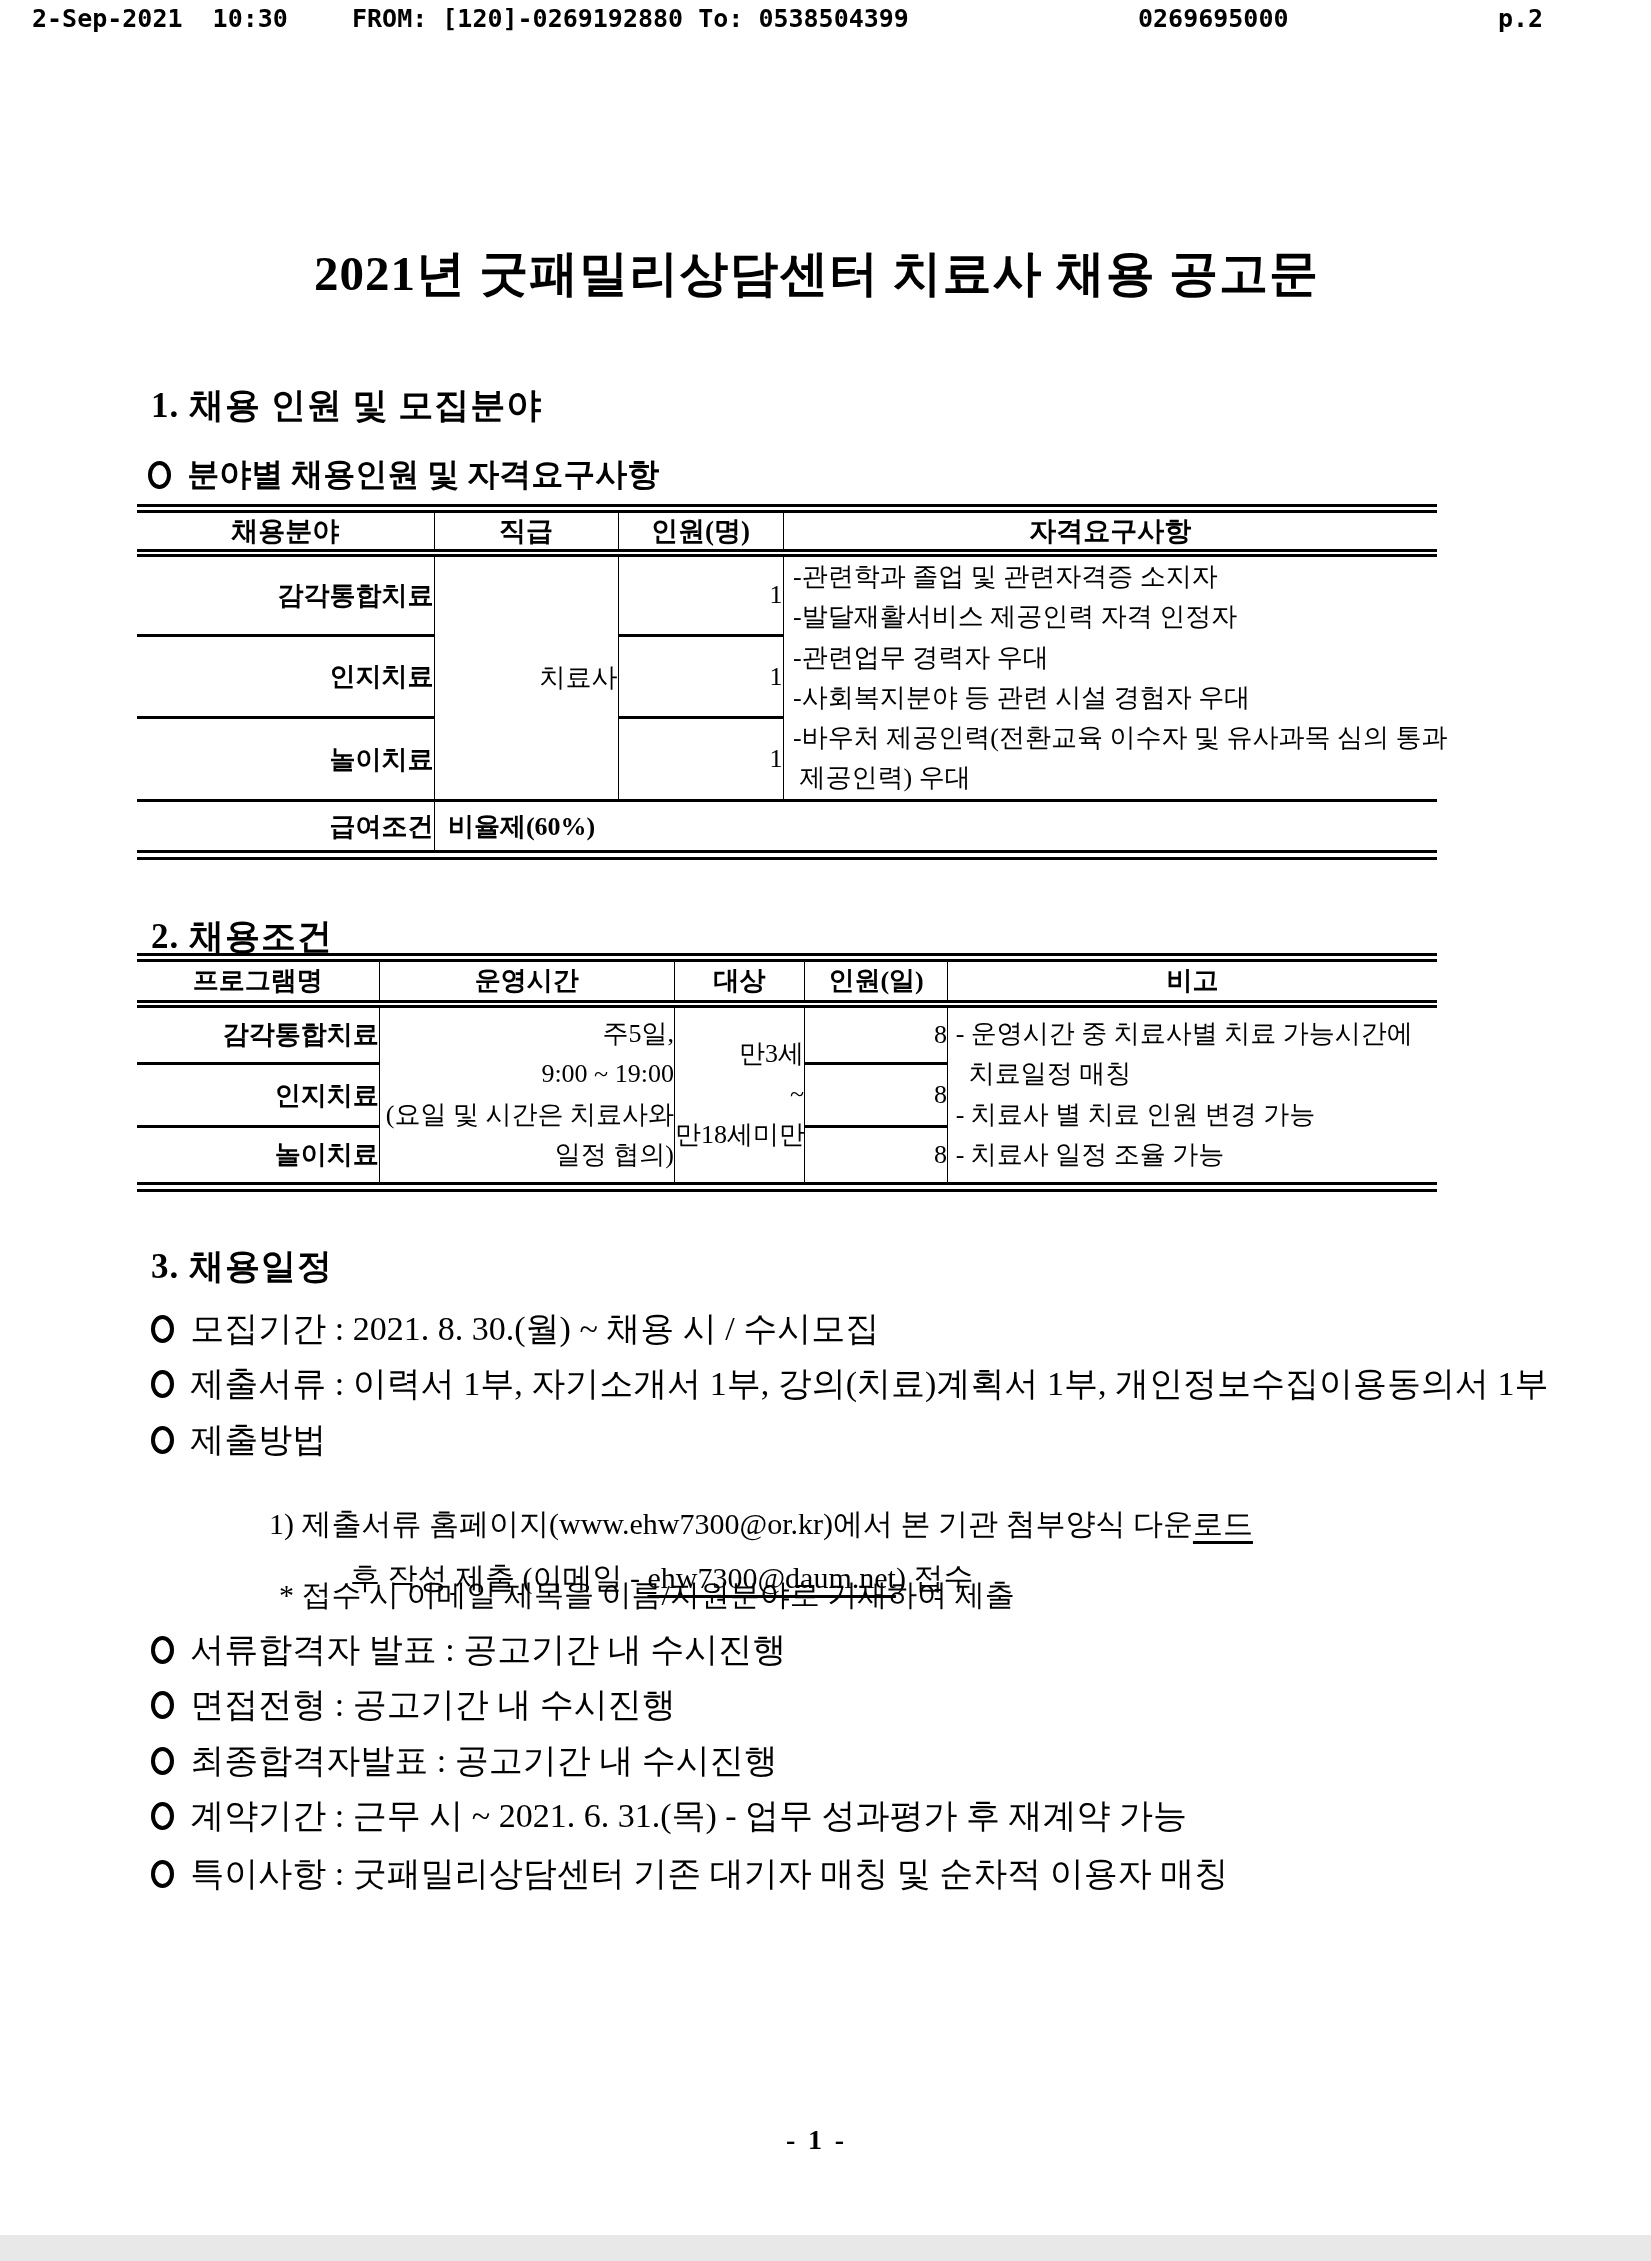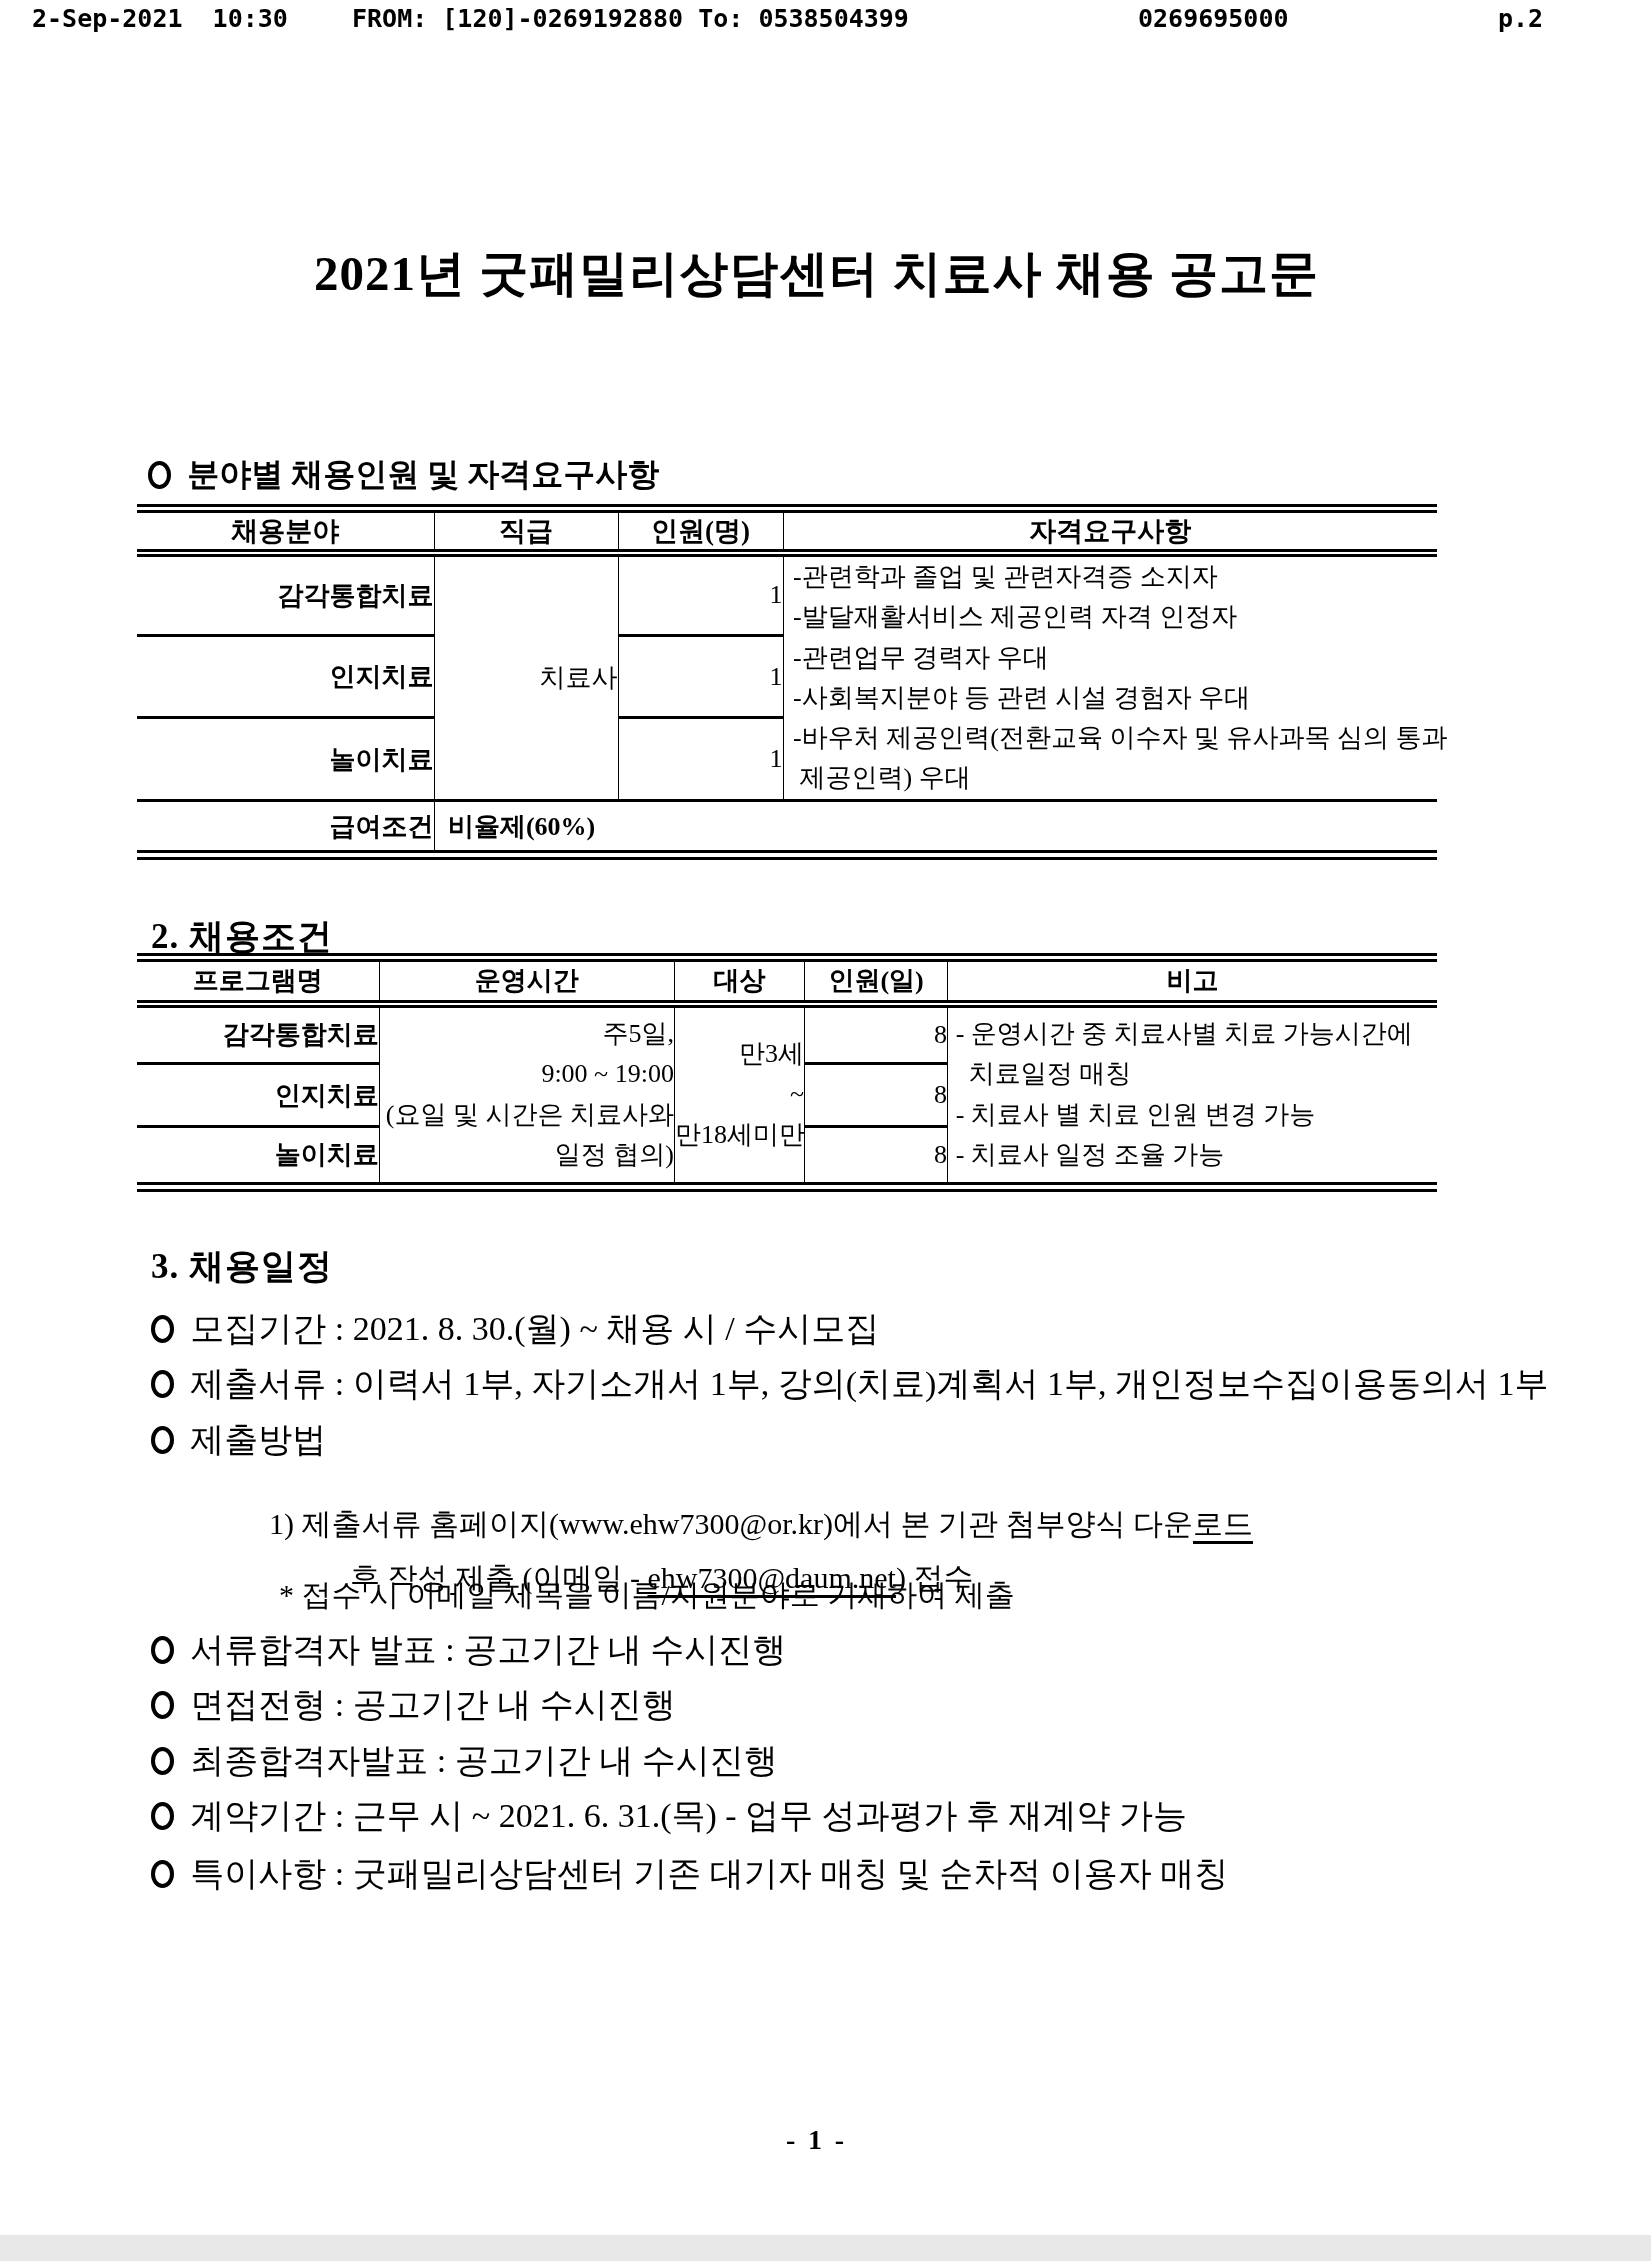--- a/index.html
+++ b/index.html
@@ -76,20 +76,21 @@
 
   <div class="fax-header">
     <span class="fh fh-date">2-Sep-2021  10:30</span>
     <span class="fh fh-fromto">FROM: [120]-0269192880 To: 0538504399</span>
     <span class="fh fh-num">0269695000</span>
     <span class="fh fh-page">p.2</span>
   </div>
 
   <h1 class="doc-title">2021년 굿패밀리상담센터 치료사 채용 공고문</h1>
 
+  <h2 class="sec-heading s1h">1. 채용 인원 및 모집분야</h2>
   <div class="bullet-line s1sub">
     <span class="circle-bullet"></span>
     <span>분야별 채용인원 및 자격요구사항</span>
   </div>
 
   <table class="doc-table t1">
     <colgroup>
         <col style="width:297px">
         <col style="width:184px">
         <col style="width:165px">

